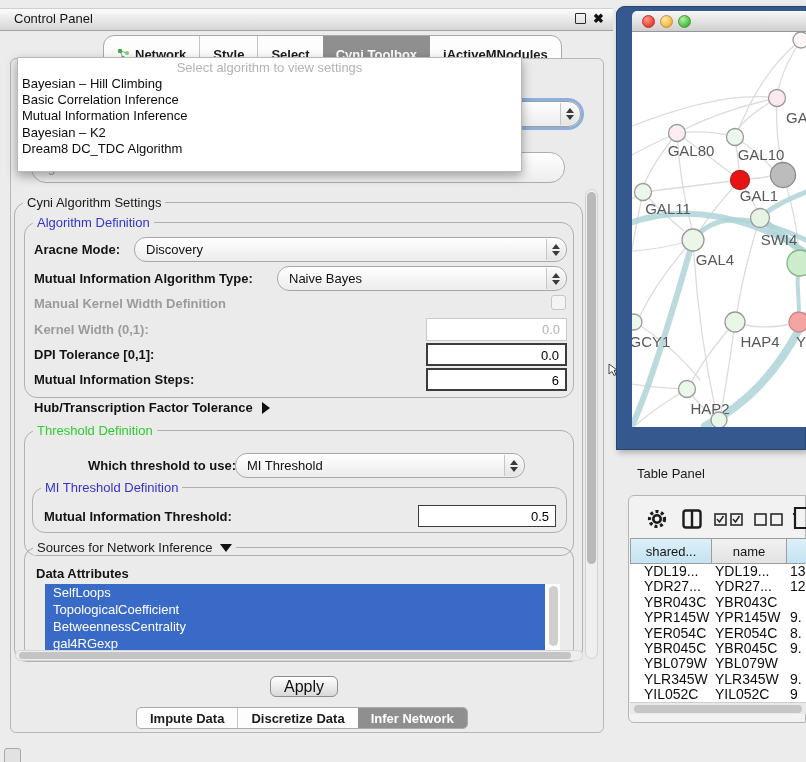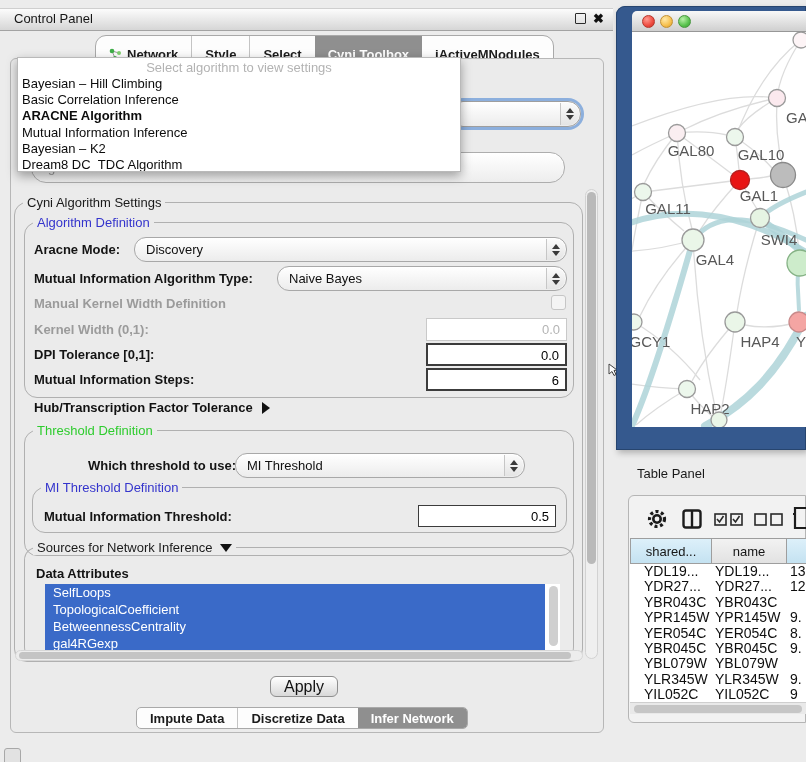--- a/index.html
+++ b/index.html
@@ -7,36 +7,36 @@
   .screen{position:relative;width:806px;height:762px;background:#ececec;overflow:hidden;}
   .abs{position:absolute;}
 
   
   .cp-titlebar{left:0;top:8;top:8px;width:613px;height:23px;
     background:linear-gradient(#fcfcfc,#d6d6d6);border-bottom:1px solid #a3a3a3;border-top:1px solid #cfcfcf;}
   .cp-title{left:14px;top:11px;font-size:13px;color:#161616;}
   .float-btn{left:575px;top:13px;width:11px;height:11px;border:1.5px solid #2b2b2b;border-radius:1px;background:transparent;}
   .close-btn{left:593px;top:11px;font-size:13px;font-weight:700;color:#111;}
 
-  .tabbar{left:95px;top:35px;height:38px;display:flex;background:#fdfdfd;border:1px solid #a9a9a9;border-radius:11px;overflow:hidden;}
+  .tabbar{left:103px;top:35px;height:38px;display:flex;background:#fdfdfd;border:1px solid #a9a9a9;border-radius:11px;overflow:hidden;}
   .tab{display:flex;align-items:center;justify-content:center;font-size:13px;font-weight:700;color:#1c1c1c;padding:0 13px;white-space:nowrap;}
   .tab + .tab{border-left:1px solid #c4c4c4;}
   .tab.sel{background:#8f8f8f;color:#fff;border-left:none;}
   .tab.aftersel{border-left:none;}
   .net-ico{width:13px;height:13px;margin-right:5px;}
 
   .outer-box{left:10px;top:58px;width:594px;height:675px;background:#ebebeb;border:1px solid #b7b7b7;border-radius:6px;}
 
   
   .combo-frag-focus{left:450px;top:101px;width:131px;height:26px;border-radius:13px;background:linear-gradient(#ffffff,#ececec);
     border:1px solid #9e9e9e;box-shadow:0 0 0 3px rgba(100,150,215,.7);}
   .combo-frag2{left:31px;top:152px;width:534px;height:31px;border-radius:15px;background:linear-gradient(#ffffff,#ededed);border:1px solid #adadad;}
   .combo-frag2-text{left:48px;top:158px;font-size:13px;color:#9a9a9a;line-height:20px;}
 
-  .popup{left:17px;top:57px;width:444px;height:115px;background:#ffffff;border:1px solid #b9b9b9;
+  .popup{left:17px;top:57px;width:505px;height:115px;background:#ffffff;border:1px solid #b9b9b9;
     box-shadow:0 4px 10px rgba(0,0,0,.35);overflow:hidden;}
   .pop-placeholder{height:16px;line-height:16px;text-align:center;color:#b3b3b3;font-size:13px;margin-top:2px;}
   .pop-item{height:16.2px;line-height:16.2px;font-size:13px;color:#0c0c0c;padding-left:4px;white-space:nowrap;}
   .pop-item.bold{font-weight:700;}
 
   .groupbox{border:1px solid #b0b0b0;border-radius:13px;background:transparent;}
   .gtitle{position:absolute;top:-8px;background:#ebebeb;padding:0 4px;font-size:13px;white-space:nowrap;}
   .gtitle.blue{color:#3434cc;}
   .gtitle.green{color:#2ecc2e;}
   .gtitle.black{color:#1a1a1a;}
@@ -152,21 +152,20 @@
       </div>
   </div>
   <div class="abs combo-frag2"></div>
   <div class="abs combo-frag2-text">gal-filtered.sif default node</div>
 
   <div class="abs popup">
     <div class="pop-placeholder">Select algorithm to view settings</div>
     <div>
         <div class="pop-item">Bayesian – Hill Climbing</div>
         <div class="pop-item">Basic Correlation Inference</div>
-        <div class="pop-item bold">ARACNE Algorithm</div>
         <div class="pop-item">Mutual Information Inference</div>
         <div class="pop-item">Bayesian – K2</div>
         <div class="pop-item">Dream8 DC_TDC Algorithm</div>
       </div>
   </div>
 
   <div class="abs groupbox" style="left:14px;top:202px;width:569px;height:460px;">
     <span class="gtitle black" style="left:8px;">Cyni Algorithm Settings</span>
   </div>
 

